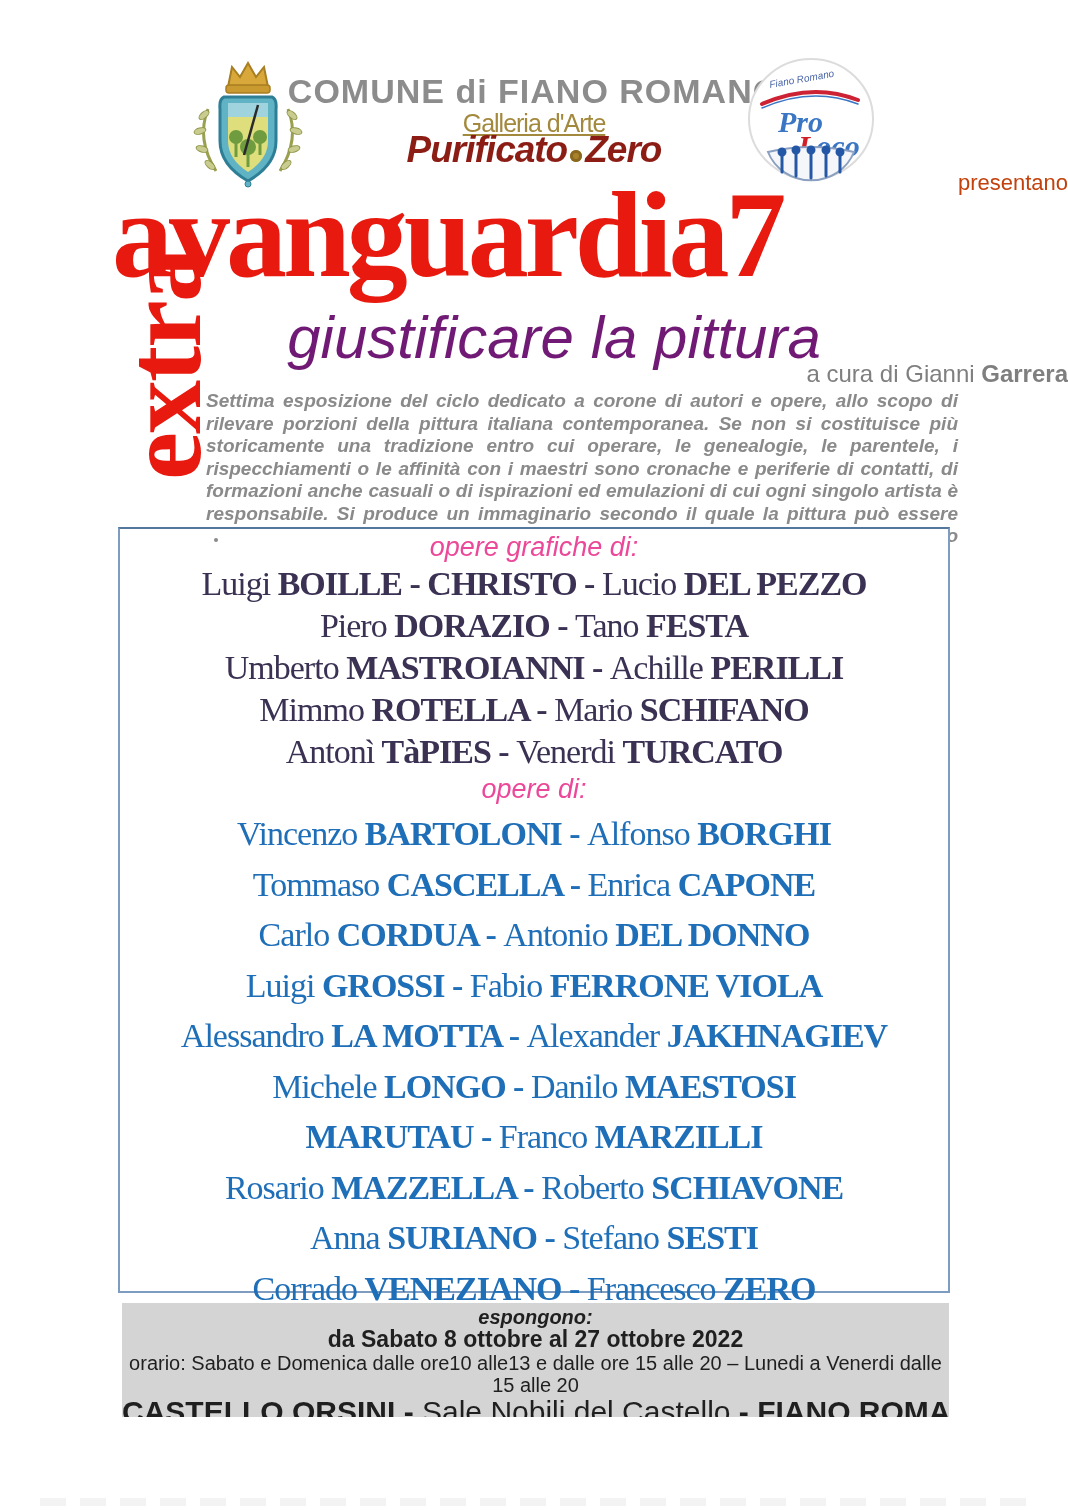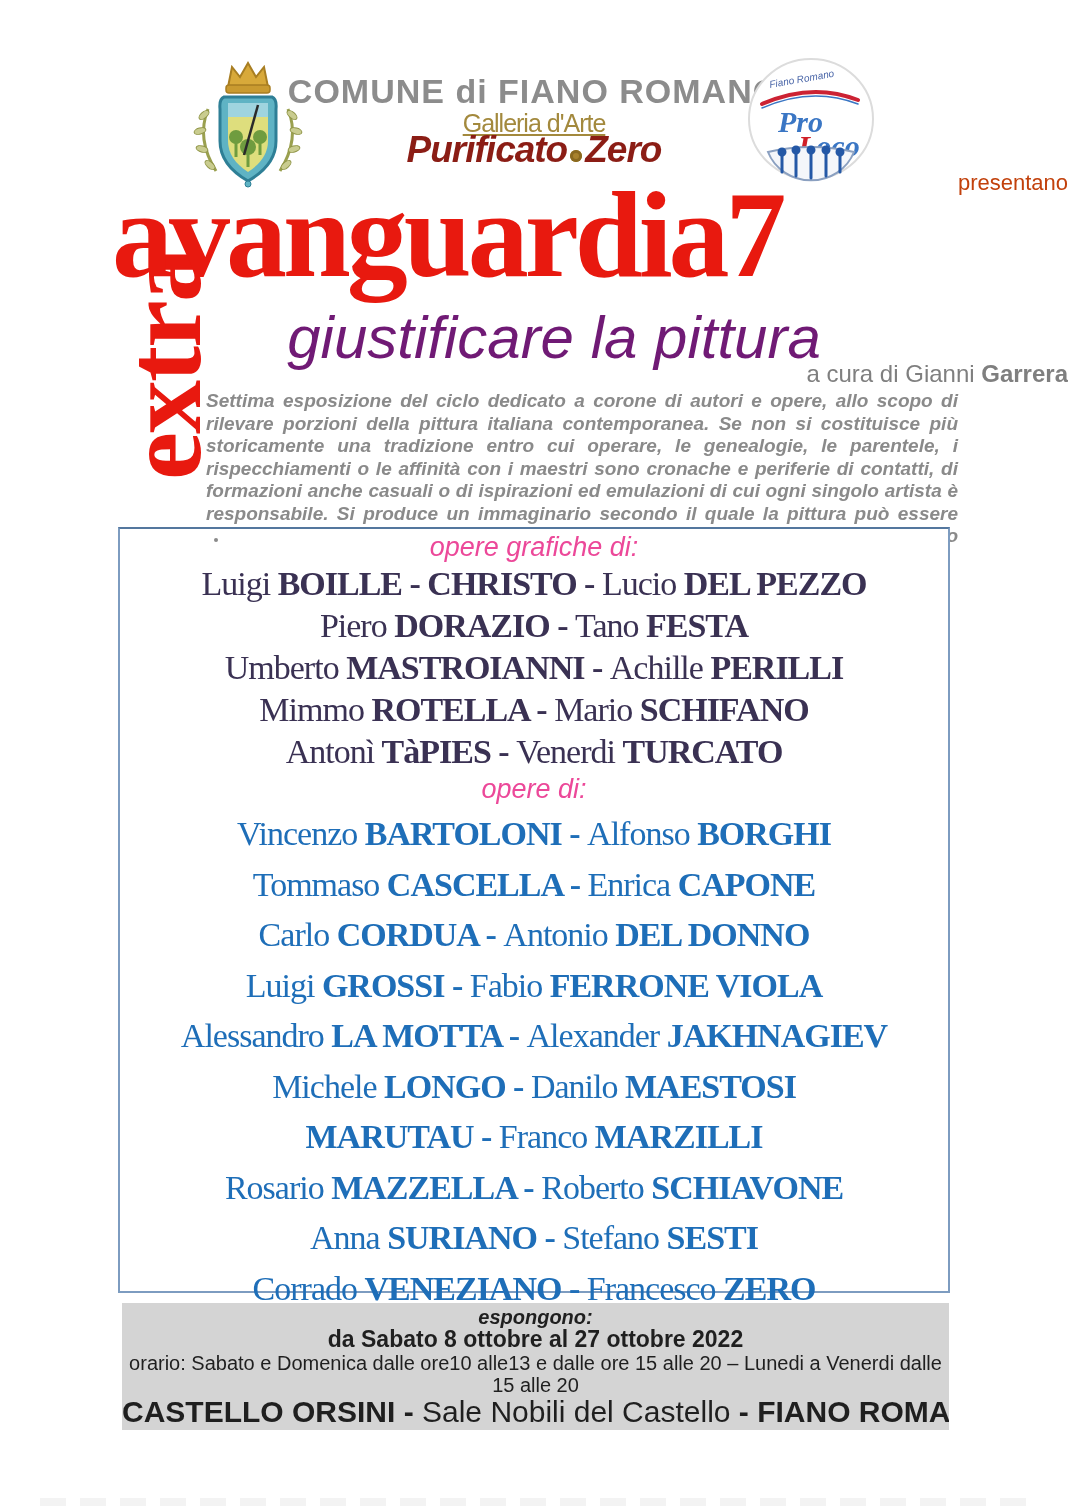--- a/index.html
+++ b/index.html
@@ -49,21 +49,21 @@
            line-height:32px;}
   .lbl1{margin-top:2px;}
   .roster-line{font-family:"Liberation Serif",serif;text-align:center;
            letter-spacing:-1px;white-space:nowrap;}
   .graphic .roster-line{color:#3a3153;font-size:34px;line-height:42px;}
   .works   .roster-line{color:#1e6eb8;font-size:34px;line-height:42.5px;margin-top:8px;}
   .roster-line .fn{font-weight:normal;}
   .roster-line .ln{font-weight:bold;}
 
   
-  .footer-box{position:absolute;left:122px;top:1303px;width:827px;height:127px;
+  .footer-box{position:absolute;left:122px;top:1303px;width:827px;height:114px;
            background:#d4d4d4;text-align:center;color:#1f1f1f;overflow:hidden;}
   .f-expose{font-style:italic;font-weight:bold;font-size:20px;line-height:20px;padding-top:4px;}
   .f-dates{font-weight:bold;font-size:23px;line-height:25px;}
   .f-hours{font-size:20px;line-height:22px;}
   .f-venue{font-size:30px;line-height:31px;white-space:nowrap;}
   .f-venue .b{font-weight:bold;}
   .f-venue .r{font-weight:normal;}
 
   
   .bottom-strip{position:absolute;left:40px;right:40px;top:1498px;height:8px;

